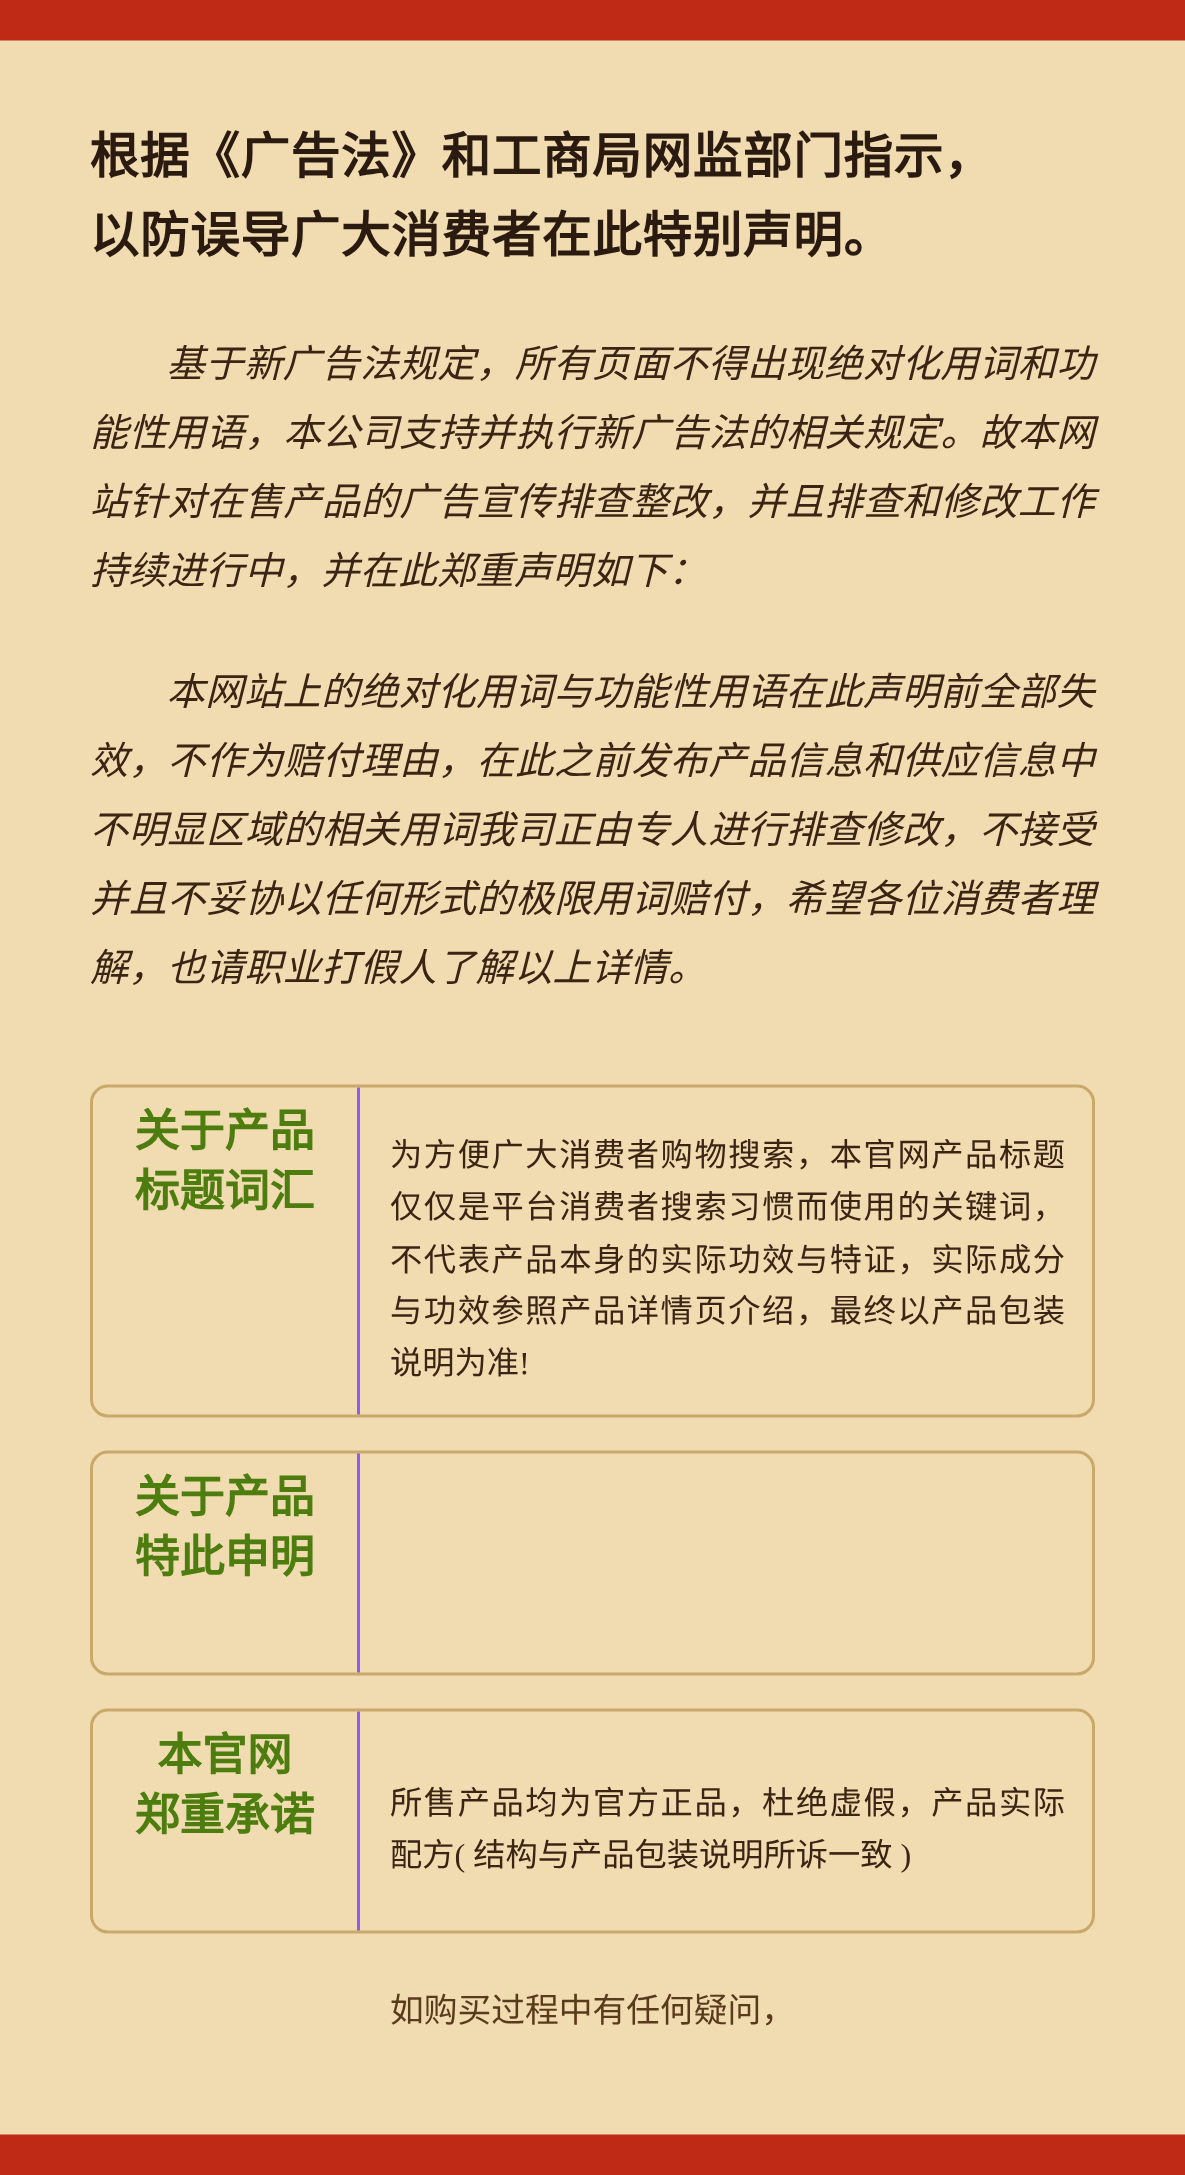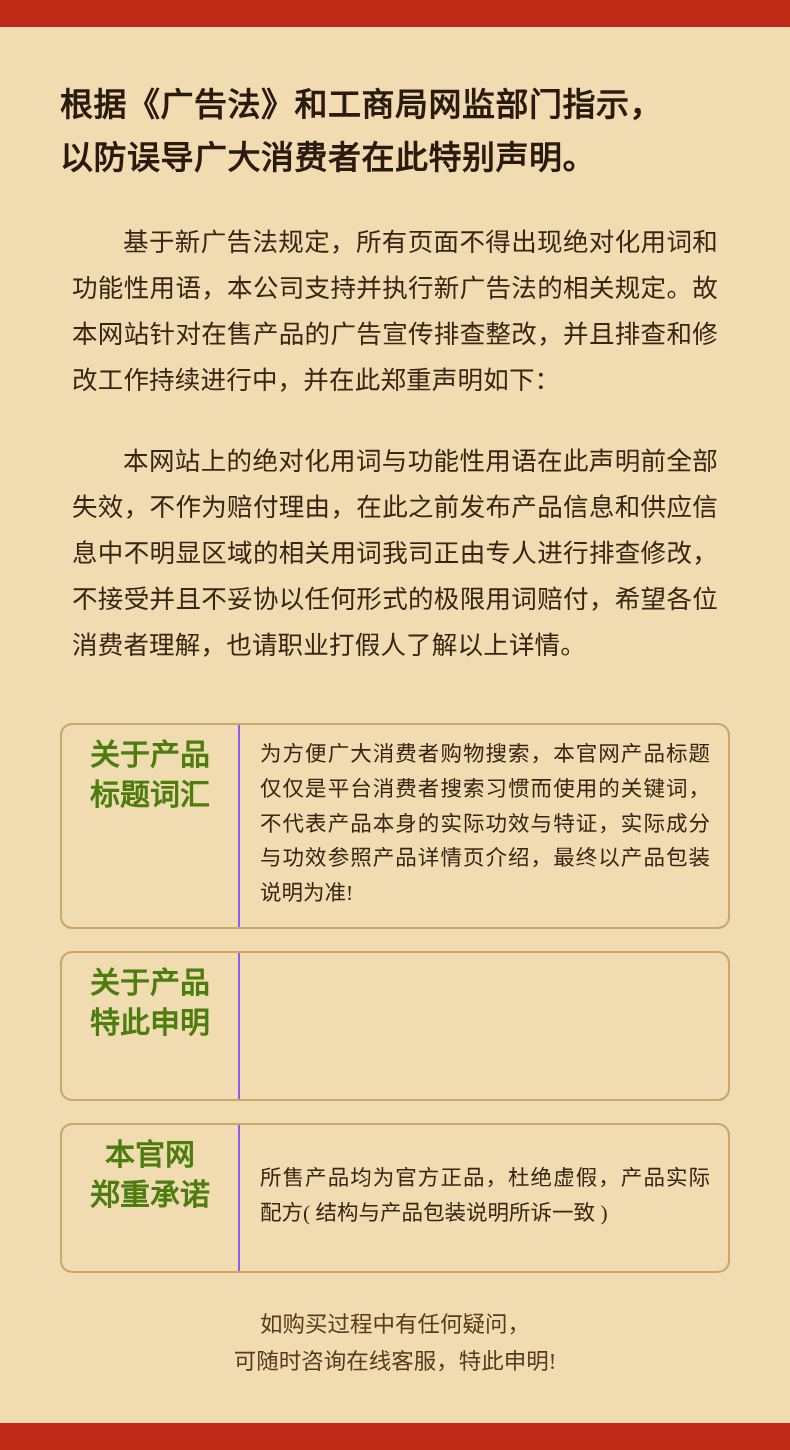--- a/index.html
+++ b/index.html
@@ -36,27 +36,28 @@
     color: #2b1a10;
     font-size: 33px;
     font-weight: bold;
     line-height: 1.62;
     letter-spacing: 0.5px;
   }
   .heading .line2 {
     display: block;
   }
   .para {
-    margin: 12px;
+    margin: 0;
     color: #3a2414;
     font-size: 25.5px;
     line-height: 1.80;
     text-align: justify;
     text-indent: 2em;
     letter-spacing: 0.2px;
+    font-style: italic;
   }
   .para-1 { margin-top: 34px; }
   .para-2 { margin-top: 36px; }
 
   .cards {
     margin-top: 54px;
     display: flex;
     flex-direction: column;
     gap: 22px;
   }
@@ -81,21 +82,21 @@
     border-right: 2px solid #8b5cf6;
     padding: 10px 6px;
     box-sizing: border-box;
     text-align: center;
   }
   .card-title span { display: block; white-space: nowrap; }
   .card-body {
     flex: 1 1 auto;
     display: flex;
     align-items: center;
-    padding: 12px 18px 16px 20px;
+    padding: 28px 18px 16px 20px;
     color: #3a2414;
     font-size: 21.5px;
     line-height: 1.62;
     text-align: justify;
     box-sizing: border-box;
   }
 
   .card.wide-title .card-title { flex-basis: 178px; }
 
   .footer {
@@ -143,17 +144,16 @@
           <span>本官网</span>
           <span>郑重承诺</span>
         </div>
         <div class="card-body">所售产品均为官方正品，杜绝虚假，产品实际配方( 结构与产品包装说明所诉一致 )</div>
       </div>
 
     </div>
 
     <div class="footer">
       <span>如购买过程中有任何疑问，</span>
-      <span>可随时咨询在线客服，特此申明!</span>
     </div>
 
   </div>
 </div>
 
 </body></html>

